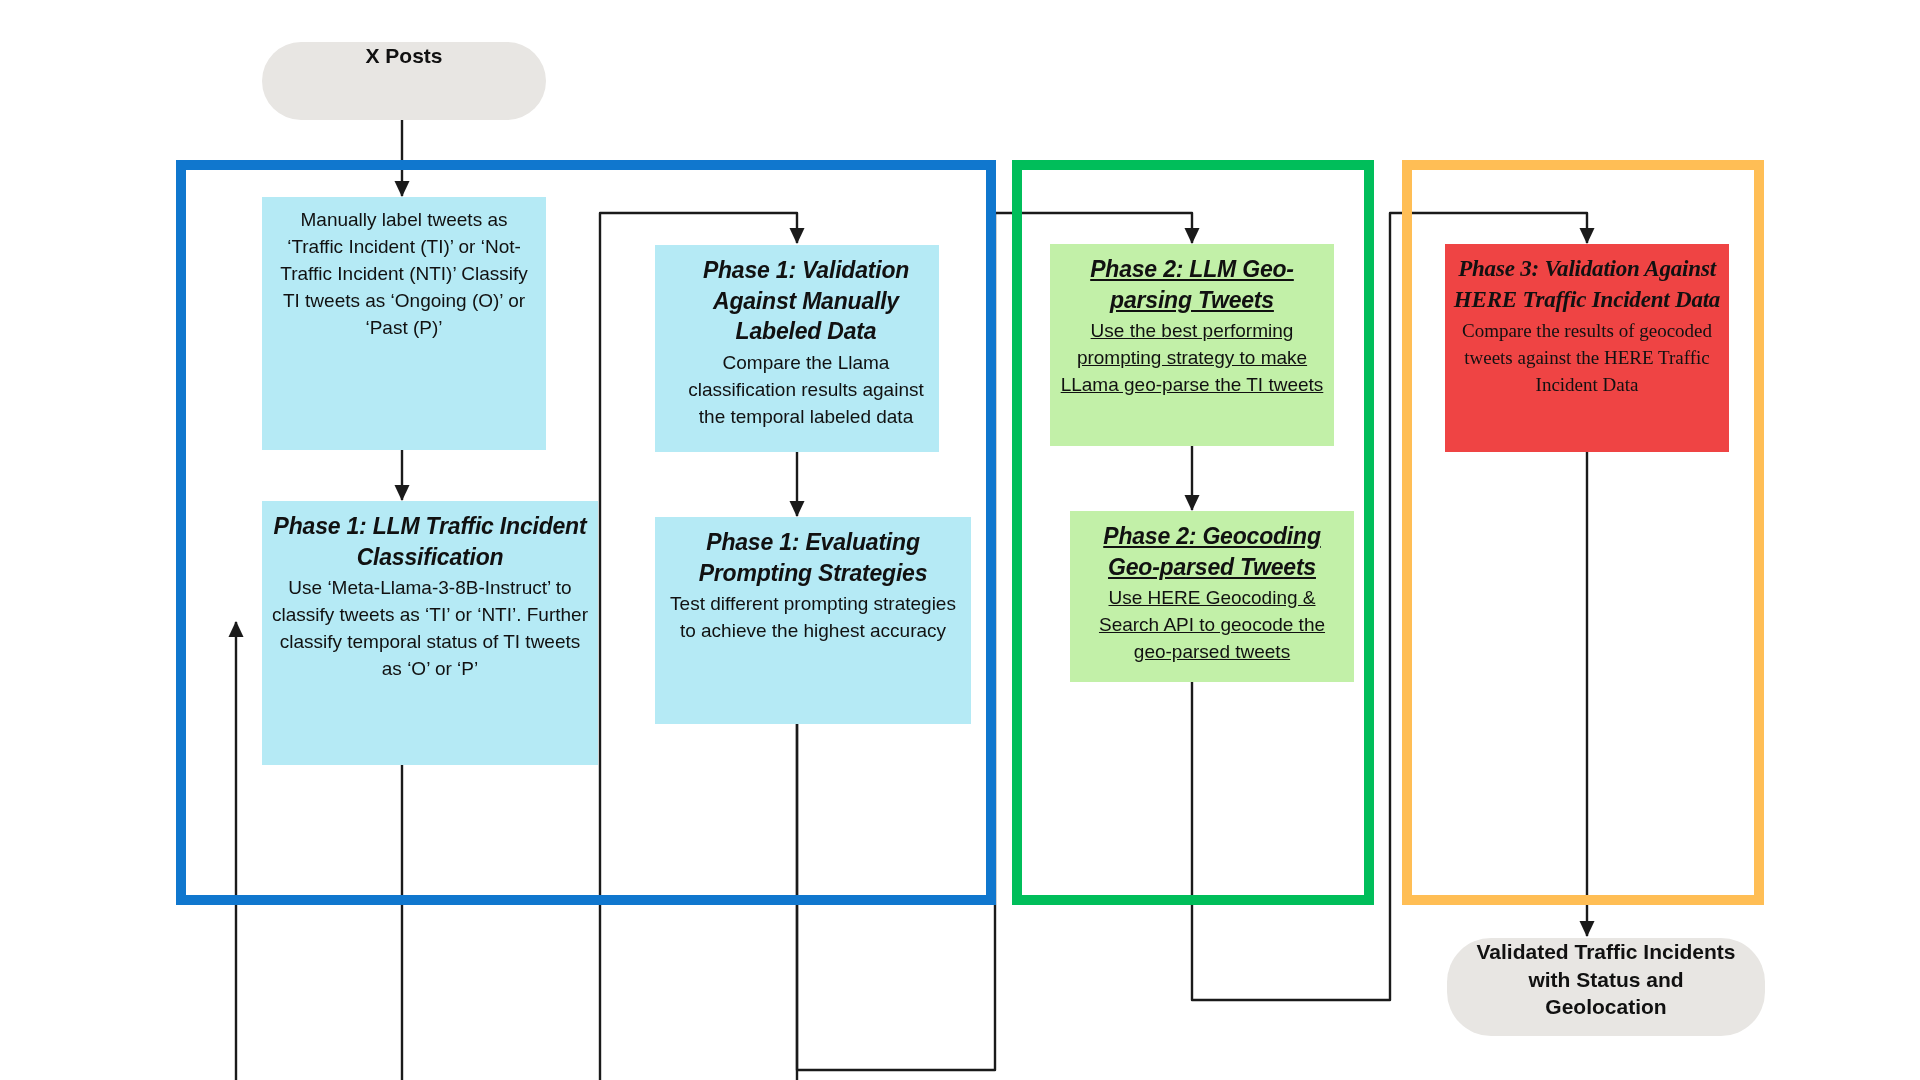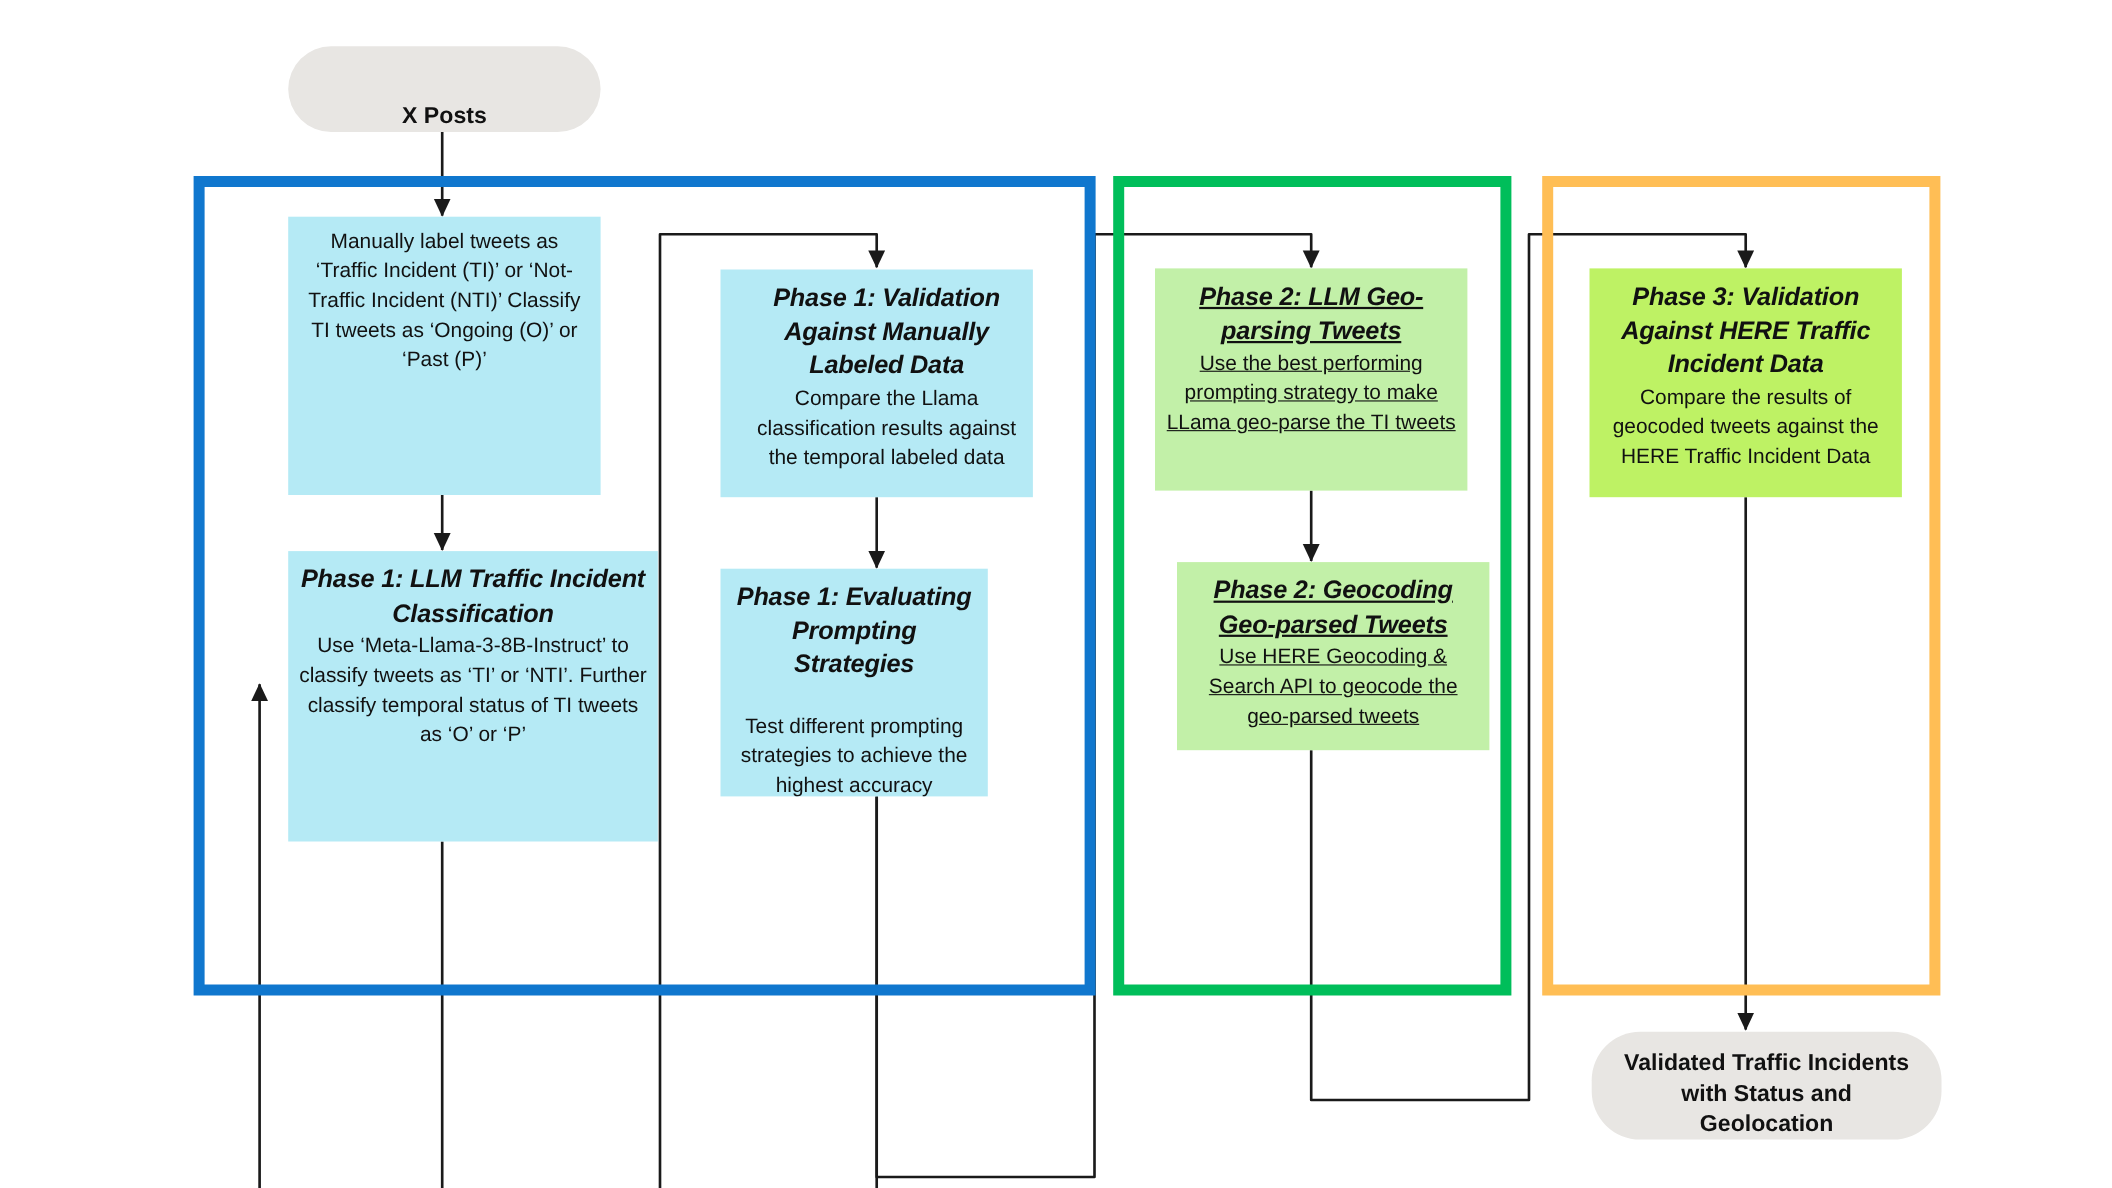--- a/index.html
+++ b/index.html
@@ -2,36 +2,36 @@
 <html><head>
 <meta charset="utf-8">
 <style>
   html,body{margin:0;padding:0;background:#ffffff;}
   body{width:1920px;height:1080px;position:relative;overflow:hidden;
        font-family:"Liberation Sans","DejaVu Sans",sans-serif;color:#111111;}
   #canvas{position:absolute;left:0;top:0;width:1920px;height:1080px;}
   svg.wires{position:absolute;left:0;top:0;width:1920px;height:1080px;pointer-events:none;}
 
   .pill{position:absolute;background:#E8E6E3;border-radius:44px;
-        display:flex;align-items:flex-end;justify-content:center;text-align:center;
+        display:flex;align-items:flex-start;justify-content:center;text-align:center;
         font-weight:bold;font-size:21px;line-height:1.32;color:#111;}
 
   .phase-container{position:absolute;background:transparent;box-sizing:border-box;}
   .phase-blue{border:10px solid #1077CE;}
   .phase-green{border:10px solid #00BE5A;}
   .phase-orange{border:10px solid #FFBE55;}
 
   .node{position:absolute;box-sizing:border-box;display:flex;flex-direction:column;
         align-items:center;justify-content:flex-start;text-align:center;padding:10px 8px 8px 8px;}
   .node .title{font-style:italic;font-weight:bold;font-size:23px;line-height:1.33;
                letter-spacing:-0.2px;margin:0 0 3px 0;}
   .node .desc{font-size:19px;line-height:1.42;font-weight:400;margin:0;}
   .n-blue{background:#B5EAF5;}
   .n-green{background:#C2F0A8;text-decoration:underline;}
-  .n-yellow{background:#bef264;}
+  .n-yellow{background:#ef4444;font-family:Liberation Serif, serif;}
 </style>
 </head>
 <body>
 
 <div id="canvas">
 
   <svg class="wires" viewBox="0 0 1920 1080">
     <defs>
       <marker id="arrow" markerWidth="9" markerHeight="9" refX="6.4" refY="3.2" orient="auto" markerUnits="strokeWidth">
         <path d="M0,0 L6.8,3.2 L0,6.4 z" fill="#1A1A1A"></path>
@@ -79,21 +79,21 @@
     <p class="title">Phase 1: LLM Traffic Incident Classification</p>
     <p class="desc">Use ‘Meta-Llama-3-8B-Instruct’ to classify tweets as ‘TI’ or ‘NTI’. Further classify temporal status of TI tweets as ‘O’ or ‘P’</p>
   </div>
 
   <div class="node n-blue" style="left:655px;top:245px;width:284px;height:207px;padding-left:26px;">
     <p class="title">Phase 1: Validation Against Manually Labeled Data</p>
 
     <p class="desc">Compare the Llama classification results against the temporal labeled data</p>
   </div>
 
-  <div class="node n-blue" style="left:655px;top:517px;width:243px;height:207px;gap:26px;">
+  <div class="node n-blue" style="left:655px;top:517px;width:316px;height:207px;">
     <p class="title">Phase 1: Evaluating Prompting Strategies</p>
     <p class="desc">Test different prompting strategies to achieve the highest accuracy</p>
   </div>
 
   <div class="node n-green" style="left:1050px;top:244px;width:284px;height:202px;">
     <p class="title">Phase 2: LLM Geo-parsing Tweets</p>
     <p class="desc">Use the best performing prompting strategy to make LLama geo-parse the TI tweets</p>
   </div>
 
   <div class="node n-green" style="left:1070px;top:511px;width:284px;height:171px;">

